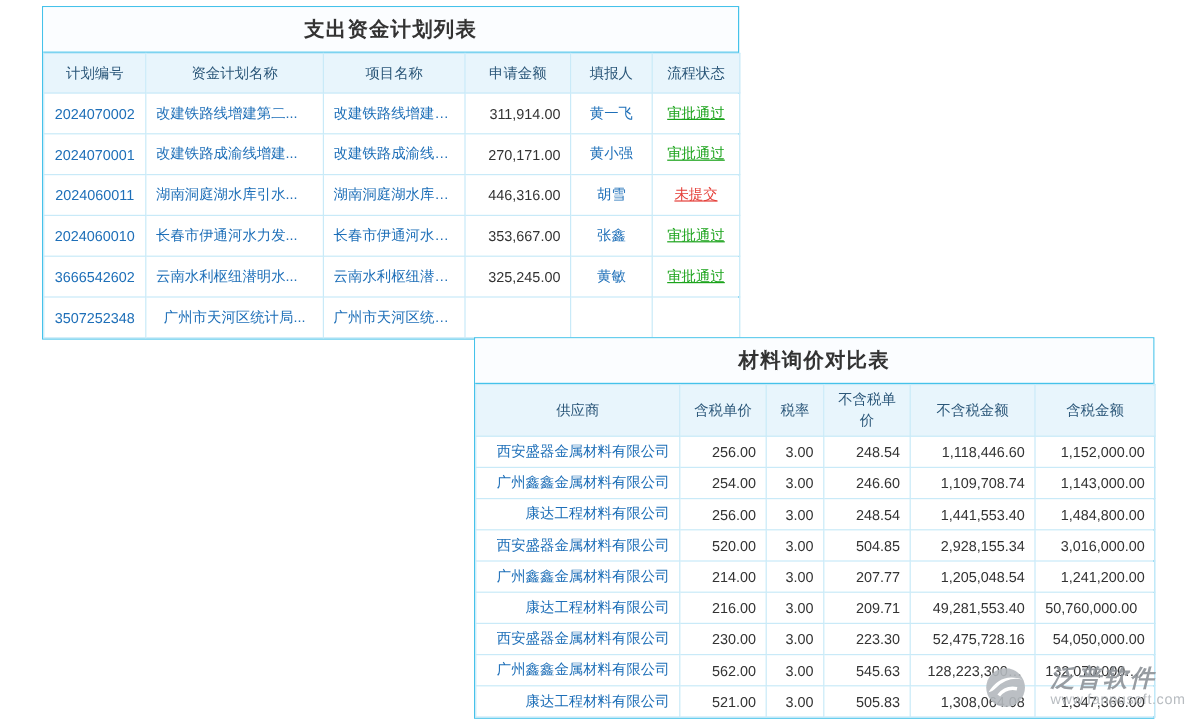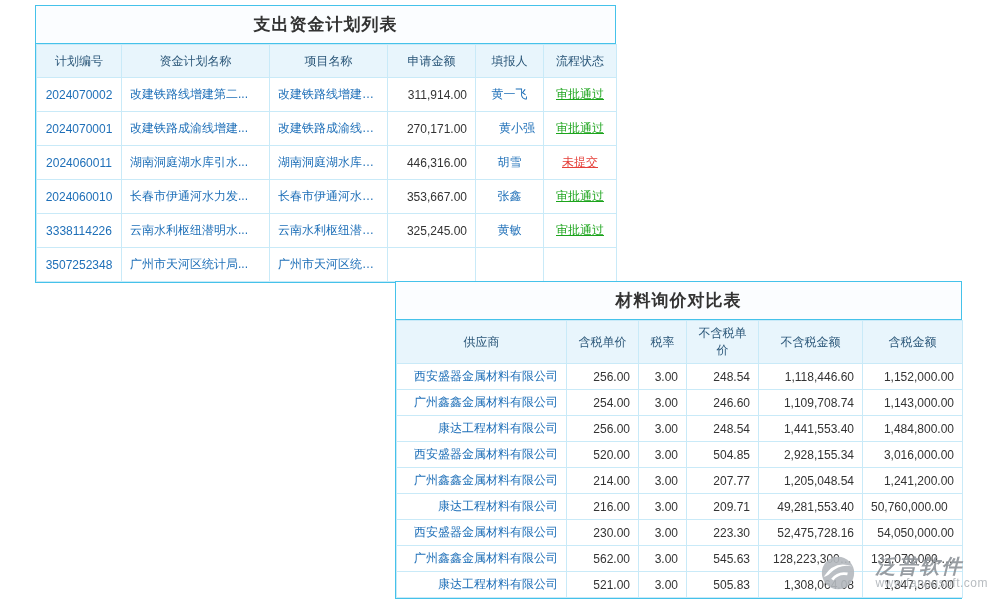--- a/index.html
+++ b/index.html
@@ -86,50 +86,50 @@
           <td class="lnk" style="text-align: left;">改建铁路线增建第...</td>
           <td style="text-align: right;">311,914.00</td>
           <td class="lnk" style="text-align: center;">黄一飞</td>
           <td class="lnk st-ok" style="text-align: center;">审批通过</td>
         </tr>
         <tr>
           <td class="lnk" style="text-align: center;">2024070001</td>
           <td class="lnk" style="text-align: left;">改建铁路成渝线增建...</td>
           <td class="lnk" style="text-align: left;">改建铁路成渝线增...</td>
           <td style="text-align: right;">270,171.00</td>
-          <td class="lnk" style="text-align: right;">黄小强</td>
+          <td class="lnk" style="text-align: center;">黄小强</td>
           <td class="lnk st-ok" style="text-align: center;">审批通过</td>
         </tr>
         <tr>
           <td class="lnk" style="text-align: center;">2024060011</td>
           <td class="lnk" style="text-align: left;">湖南洞庭湖水库引水...</td>
           <td class="lnk" style="text-align: left;">湖南洞庭湖水库引...</td>
           <td style="text-align: right;">446,316.00</td>
           <td class="lnk" style="text-align: center;">胡雪</td>
           <td class="lnk st-no" style="text-align: center;">未提交</td>
         </tr>
         <tr>
           <td class="lnk" style="text-align: center;">2024060010</td>
           <td class="lnk" style="text-align: left;">长春市伊通河水力发...</td>
           <td class="lnk" style="text-align: left;">长春市伊通河水力...</td>
           <td style="text-align: right;">353,667.00</td>
           <td class="lnk" style="text-align: center;">张鑫</td>
           <td class="lnk st-ok" style="text-align: center;">审批通过</td>
         </tr>
         <tr>
-          <td class="lnk" style="text-align: center;">3338114226</td>
+          <td class="lnk" style="text-align: center;">3666542602</td>
           <td class="lnk" style="text-align: left;">云南水利枢纽潜明水...</td>
           <td class="lnk" style="text-align: left;">云南水利枢纽潜明...</td>
           <td style="text-align: right;">325,245.00</td>
           <td class="lnk" style="text-align: center;">黄敏</td>
           <td class="lnk st-ok" style="text-align: center;">审批通过</td>
         </tr>
         <tr>
           <td class="lnk" style="text-align: center;">3507252348</td>
-          <td class="lnk" style="text-align: left;">广州市天河区统计局...</td>
+          <td class="lnk" style="text-align: center;">广州市天河区统计局...</td>
           <td class="lnk" style="text-align: left;">广州市天河区统计...</td>
           <td style="text-align: right;"></td>
           <td style="text-align: center;"></td>
           <td style="text-align: center;"></td>
         </tr>
       </tbody>
     </table>
 </div>
 
 <div class="panel" id="quote-panel" style="left:395px;top:281px;width:567px;">

